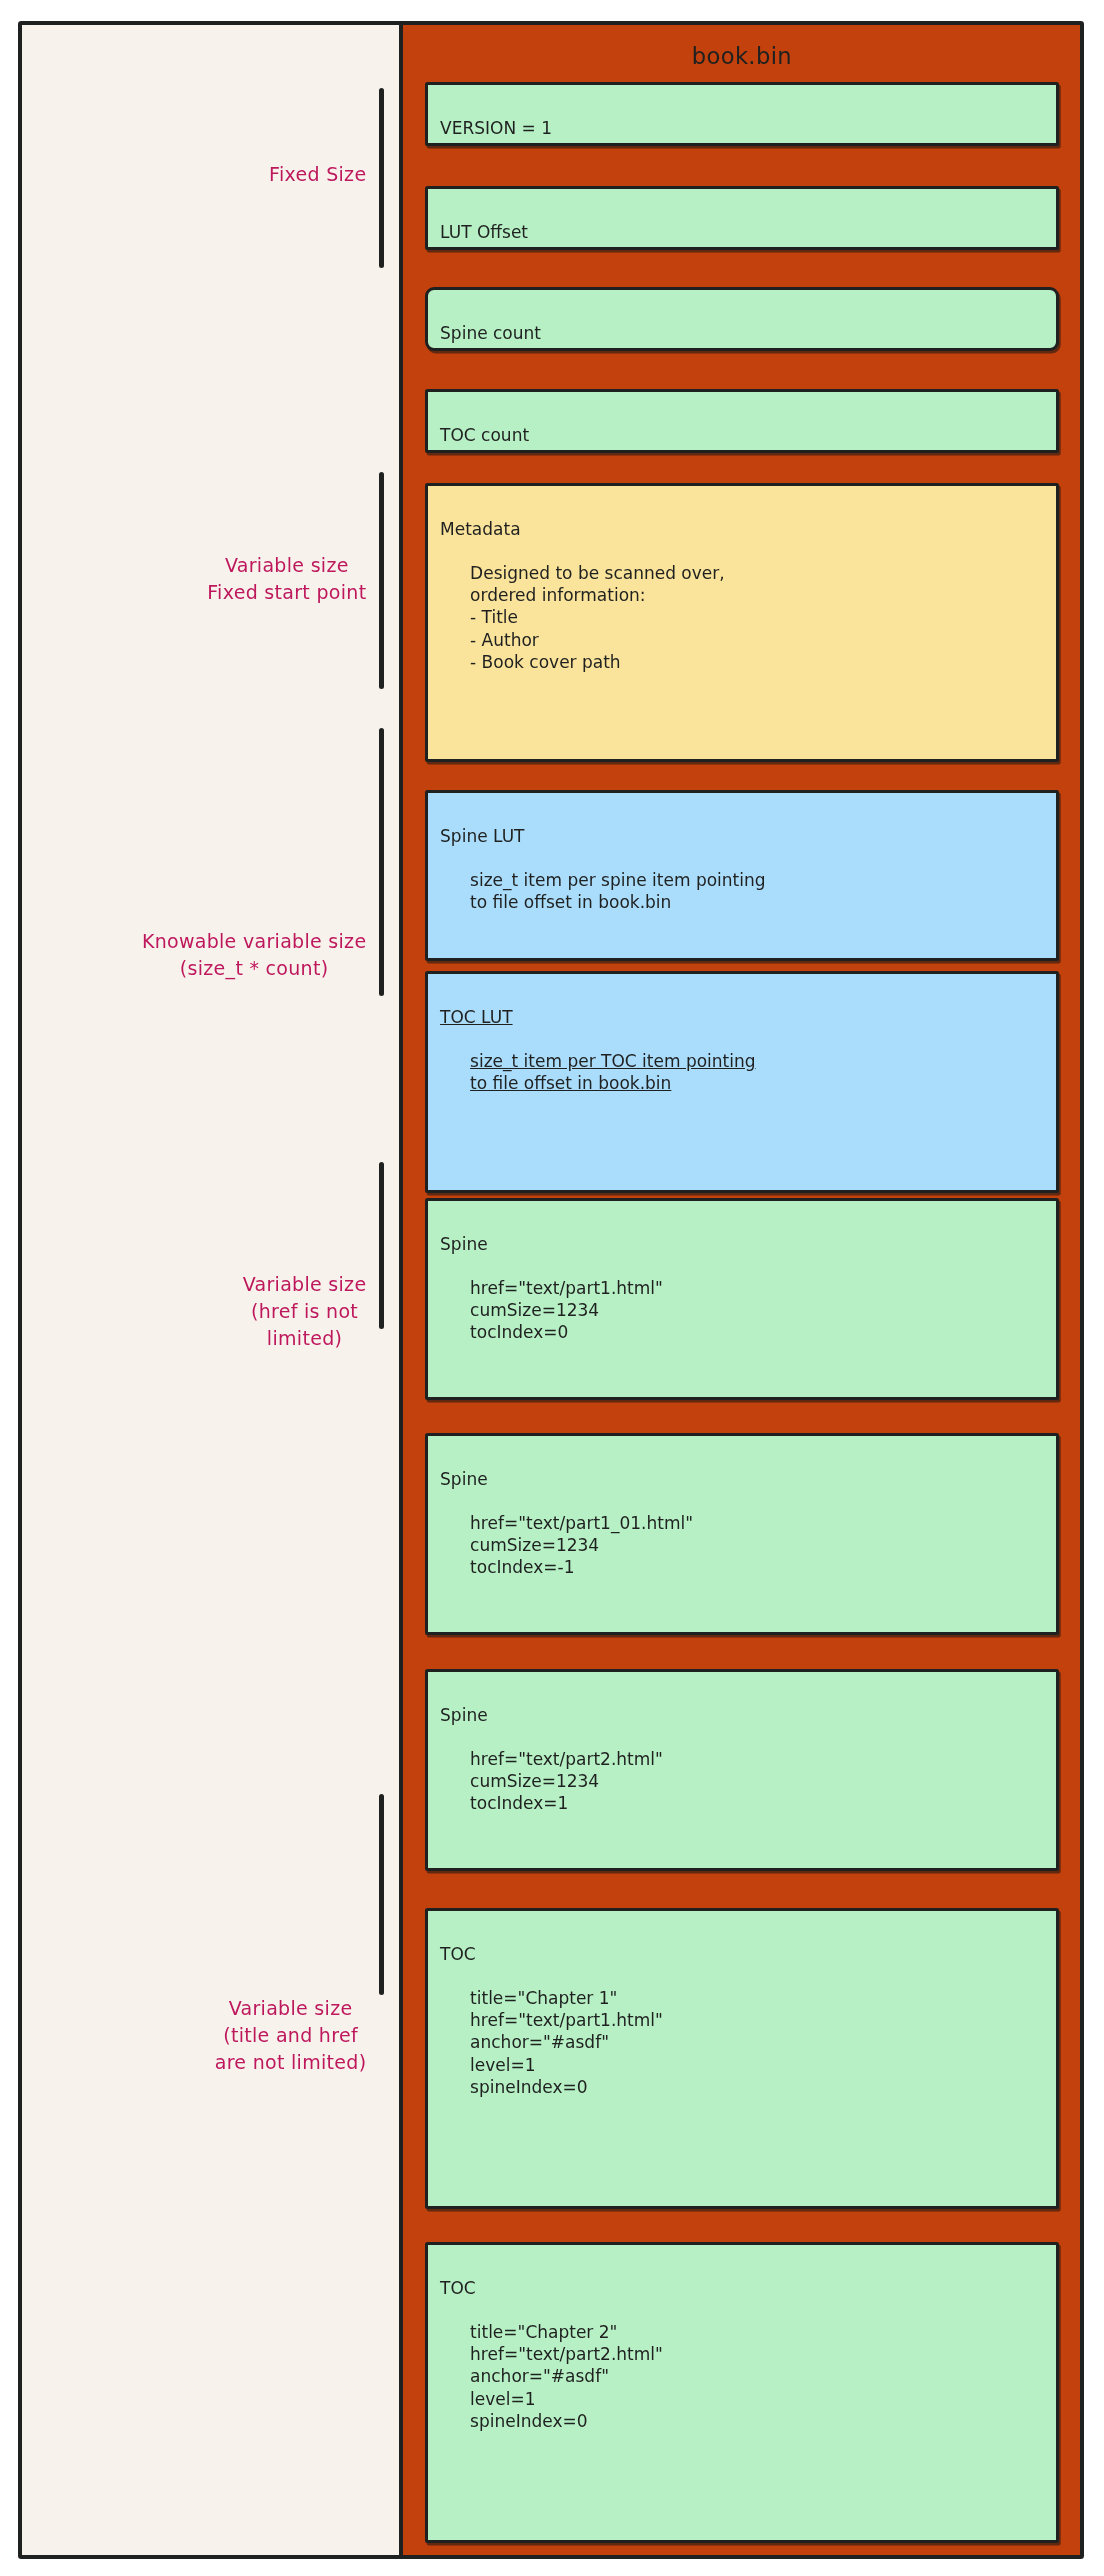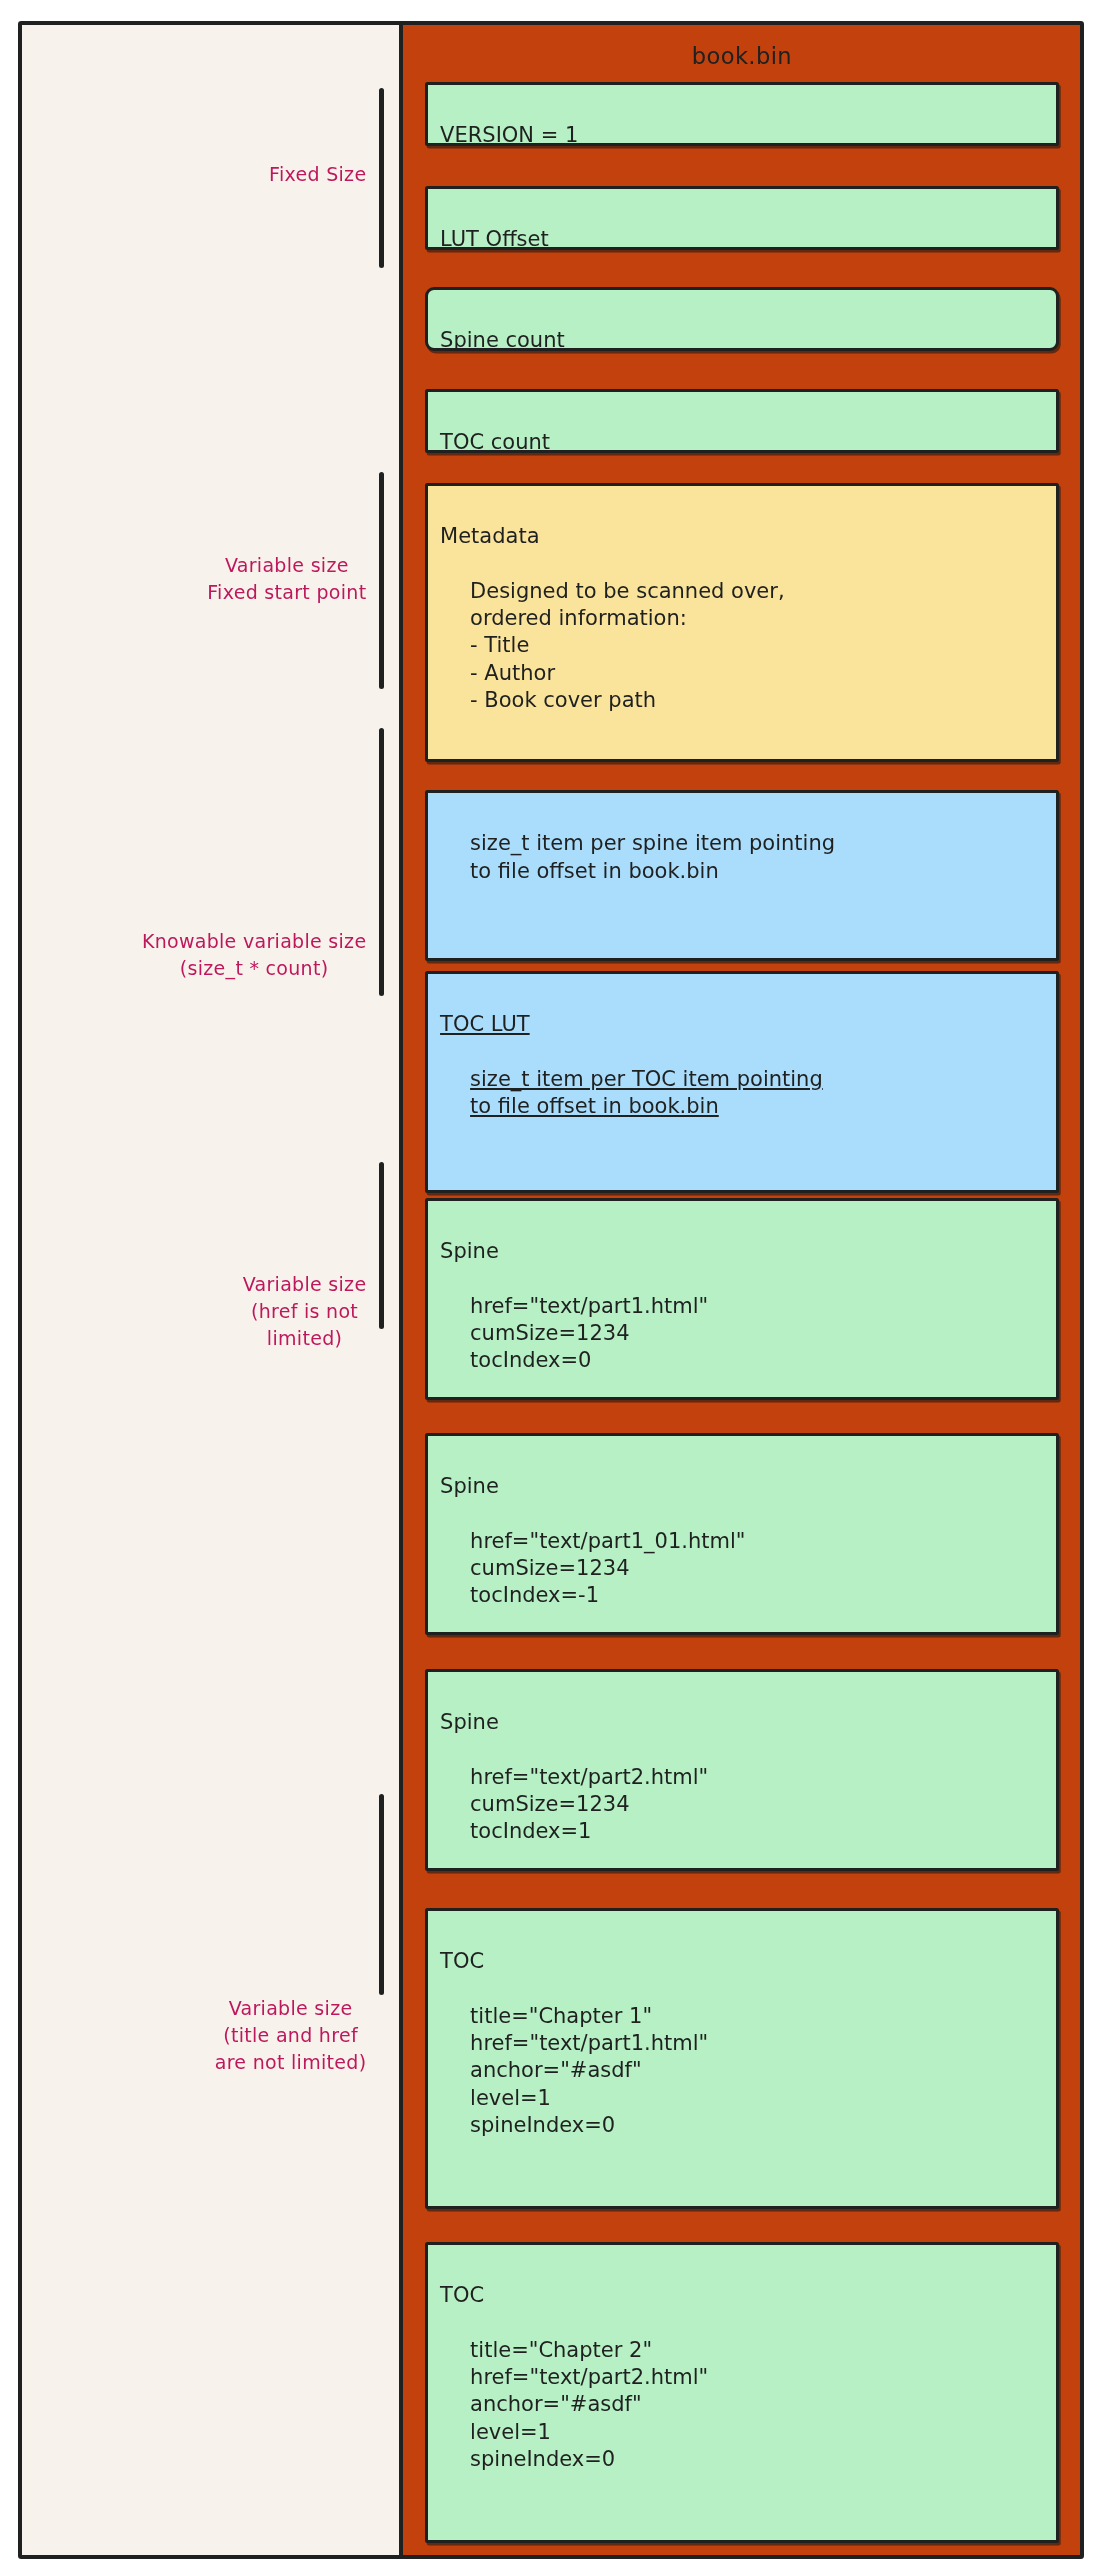--- a/index.html
+++ b/index.html
@@ -85,21 +85,21 @@
   
   .node {
     position: absolute;
     left: 22px;
     width: 634px;
     border: 3.3px solid #1f2020;
     border-radius: 2.5px;
     box-shadow: 1.7px 2.5px 0 rgba(20,20,20,0.55);
     padding: 10px 11.7px 11.7px 11.7px;
     color: #1f2020;
-    font-size: 21px;
+    font-size: 17px;
     line-height: 1.30;
     white-space: pre-line;
     font-family: "DejaVu Sans", sans-serif;
   }
 
   .green  { background: #b6f0c4; }
   .yellow { background: #fae39a; }
   .blue   { background: #aadcfb; }
 
   .node .title { display: block; }
@@ -159,20 +159,21 @@
       <div class="node yellow" style="top:458px;height:279px;">
         <span class="title">Metadata</span>
         <span class="body">Designed to be scanned over,
 ordered information:
    - Title
    - Author
    - Book cover path</span>
       </div>
 
       <div class="node blue" style="top:765px;height:171px;">
+        <span class="title">Spine LUT</span>
         <span class="body">size_t item per spine item pointing
 to file offset in book.bin</span>
       </div>
 
       <div class="node blue" style="top:946px;height:222px;text-decoration:underline;">
         <span class="title">TOC LUT</span>
         <span class="body">size_t item per TOC item pointing
 to file offset in book.bin</span>
       </div>
 

